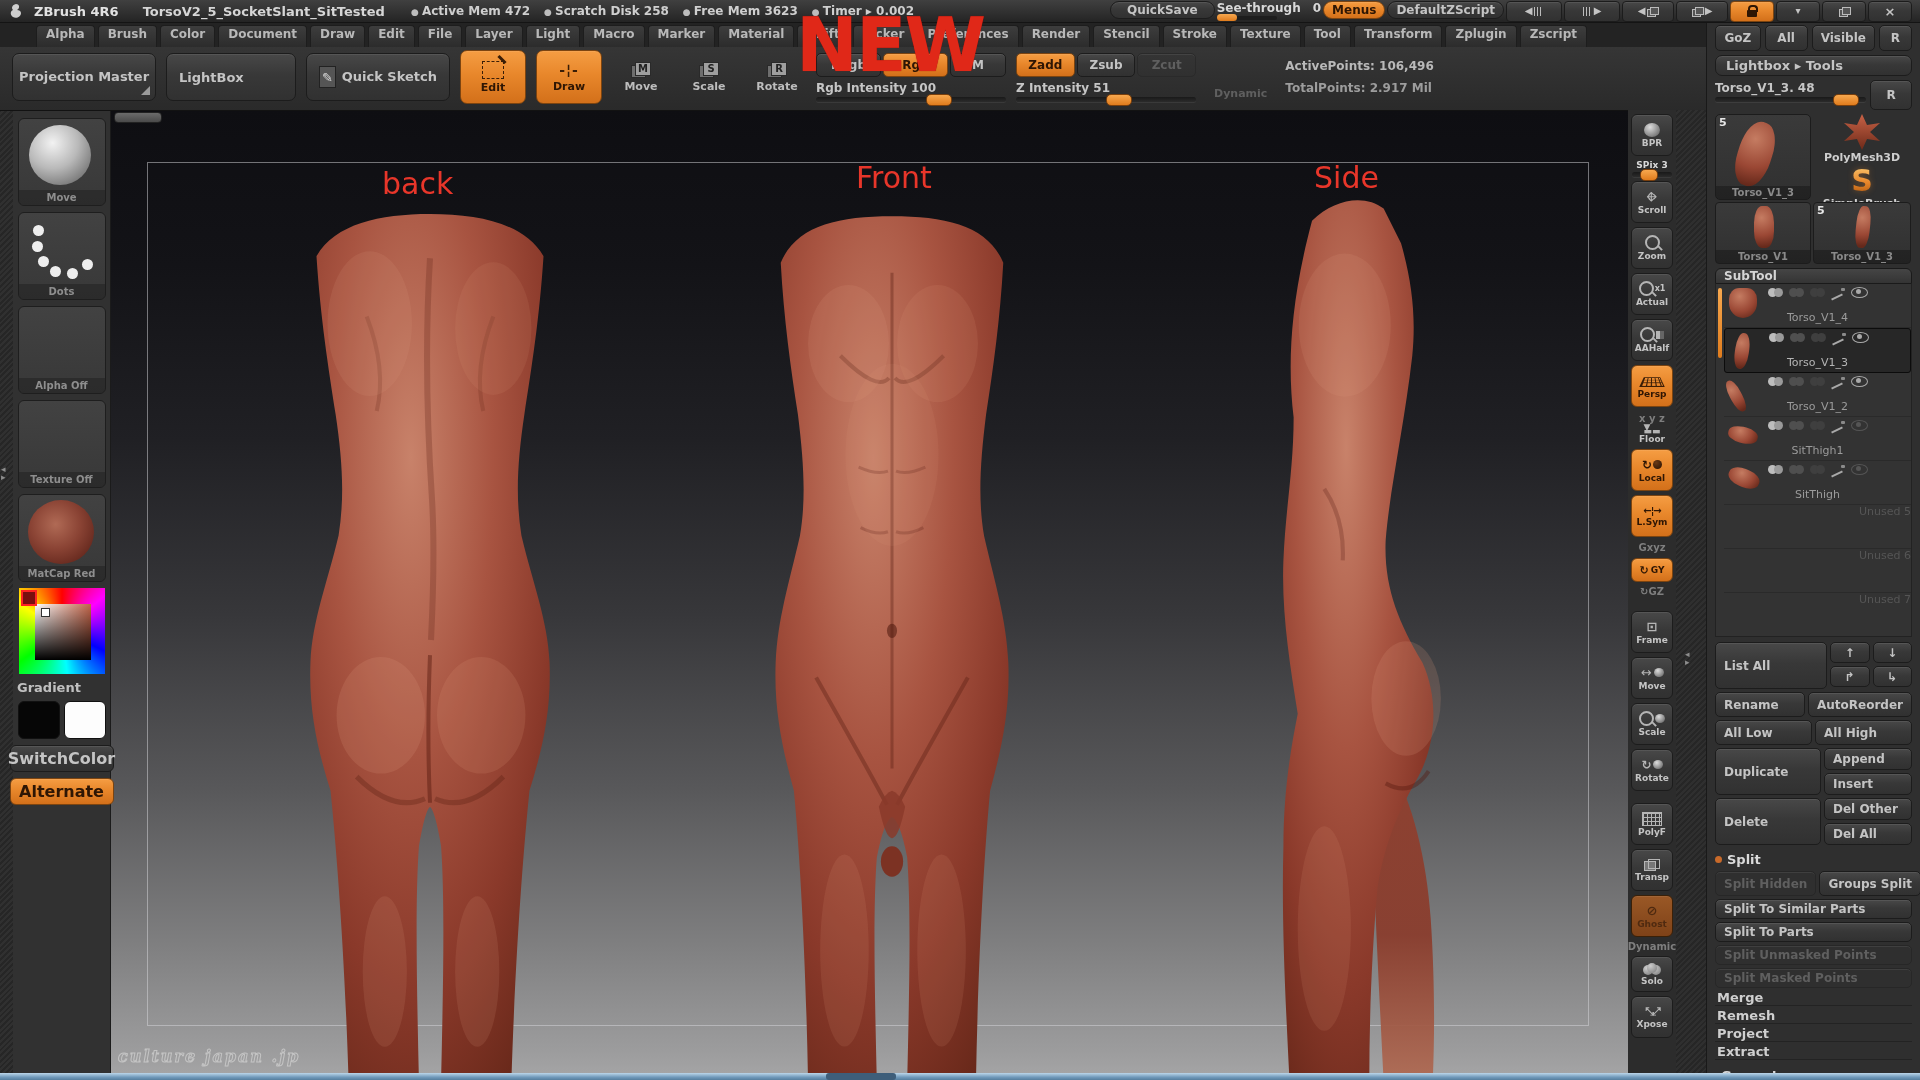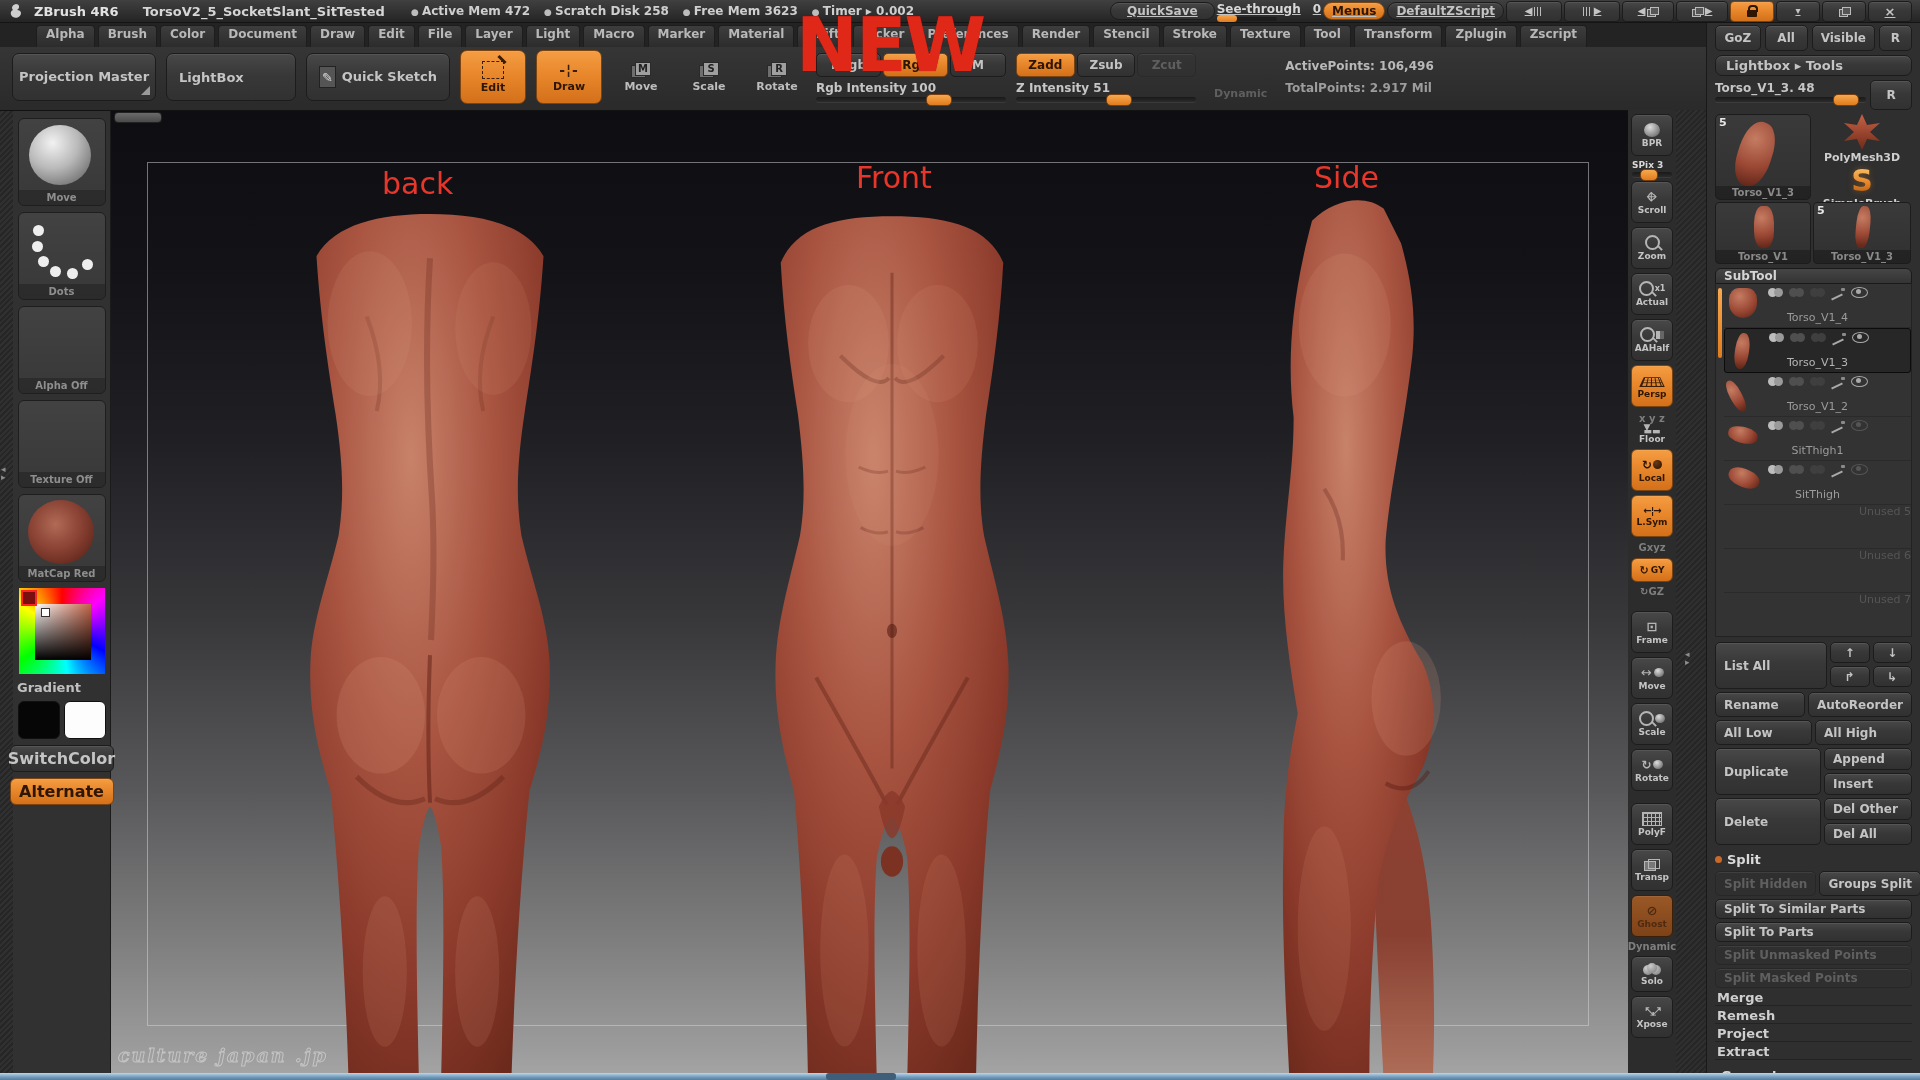--- a/index.html
+++ b/index.html
@@ -20,21 +20,21 @@
          box-shadow:0 1px 0 rgba(255,255,255,.07);}
   .handle{position:absolute;top:-3px;width:24px;height:10px;border-radius:5px;
           background:linear-gradient(#f7a84f,#e07c1d);border:1px solid #7a3f0c;}
   
   .titlebar{position:absolute;inset:0 0 auto 0;height:22px;background:linear-gradient(#404040,#242424);
             border-bottom:1px solid #141414;display:flex;align-items:center;gap:10px;padding:0 8px;z-index:40;}
   .titlebar .app-name{color:#e2e2e2;font-size:13px;}
   .titlebar .doc-name{color:#d6d6d6;font-size:13px;margin-left:14px;}
   .tstats{display:flex;gap:14px;margin-left:16px;color:#cfcfcf;font-size:12px;}
   .tstats span::before{content:"● ";font-size:9px;color:#bdbdbd;}
-  .tb-right{margin-left:auto;display:flex;align-items:center;gap:2px;text-decoration:underline;}
+  .tb-right{margin-left:auto;display:flex;align-items:flex-start;gap:2px;}
   .pill{border-radius:9px;padding:1px 16px;font-size:12px;}
   .seethru{display:flex;flex-direction:column;align-items:flex-start;}
   .seethru .st-top{display:flex;gap:12px;font-size:12px;color:#d8d8d8;}
   .seethru .st-track{width:60px;height:4px;background:#1d1d1d;border-radius:2px;position:relative;margin-top:1px;}
   .seethru .st-track i{position:absolute;left:0;top:-2px;width:20px;height:7px;border-radius:4px;
                        background:linear-gradient(#f7a84f,#e07c1d);}
   .winbtn{width:26px;height:15px;border-radius:4px;font-size:10px;line-height:1;}
   .bars{display:inline-block;width:9px;height:9px;background:repeating-linear-gradient(90deg,#bbb 0 1px,transparent 1px 3px);}
   .sq2{position:relative;width:11px;height:9px;}
   .sq2 i{position:absolute;width:7px;height:6px;border:1px solid #bbb;background:#555;}
@@ -94,21 +94,21 @@
   .bw i{width:40px;height:36px;border-radius:6px;border:1px solid #111;}
   .traybtn{width:86px;height:21px;border-radius:6px;font-size:16px;flex:none;}
   
   .canvas{position:absolute;left:110px;top:110px;width:1518px;bottom:0;overflow:hidden;
           background:linear-gradient(180deg,#0e0e12 0%,#131317 16%,#202024 34%,#37373a 52%,#58585a 70%,#7f7f80 86%,#9c9c9d 97%,#a6a6a7 100%);}
   .doc-frame{position:absolute;left:37px;top:52px;width:1440px;height:862px;border:1px solid rgba(215,215,220,.5);}
   .view-label{position:absolute;color:#e8362a;font-size:30px;font-weight:normal;z-index:6;}
   .torso{position:absolute;z-index:5;}
   .mini-hscroll{position:absolute;left:4px;top:2px;width:46px;height:9px;border-radius:4px;
                 background:linear-gradient(#6b6b6b,#4a4a4a);border:1px solid #222;}
-  .watermark{position:absolute;left:8px;bottom:14px;font-size:19px;font-style:italic;letter-spacing:2px;
+  .watermark{position:absolute;left:8px;bottom:14px;font-size:16px;font-style:italic;letter-spacing:2px;
              color:transparent;-webkit-text-stroke:1px #c4c4c4;z-index:7;font-family:"DejaVu Serif","Liberation Serif",serif;}
   .bottom-scroll{position:absolute;left:0;right:0;bottom:0;height:7px;z-index:60;
                  background:linear-gradient(#bcd6ea,#7099ba 60%,#557e9e);}
   .bottom-scroll .thumb{position:absolute;left:43%;width:70px;height:100%;background:#3e5e7a;border-radius:3px;}
   
   .right-shelf{position:absolute;left:1628px;top:110px;bottom:0;width:48px;background:#2c2c2c;
                display:flex;flex-direction:column;align-items:center;gap:4px;padding-top:4px;z-index:6;}
   .rsbtn{width:40px;height:40px;border-radius:6px;flex-direction:column;font-size:9px;gap:1px;flex:none;padding:0;}
   .rs-lab{font-size:9px;}
   .sphere-sm{width:16px;height:14px;border-radius:50%;background:radial-gradient(circle at 38% 30%,#ddd,#999 50%,#555);}
@@ -481,21 +481,21 @@
 
     <span class="watermark">culture japan .jp</span>
   </div>
 
   <div class="right-shelf">
     <span class="btn rsbtn">
       <span class="sphere-sm"></span>
       <span class="rs-lab">BPR</span>
     </span>
     <span class="slider" style="width:40px">
-      <span class="rs-lab" style="color:#d9d9d9">SPix 3</span>
+      <span class="rs-lab" style="text-align:center;color:#d9d9d9">SPix 3</span>
       <span class="track">
           <i class="handle" style="left:20%;width:16px"></i>
         </span>
     </span>
     <span class="btn rsbtn">
       <span class="i-arrows">
           <u>↔</u>
           <u style="transform:rotate(90deg)">↔</u>
         </span>
       <span class="rs-lab">Scroll</span>

